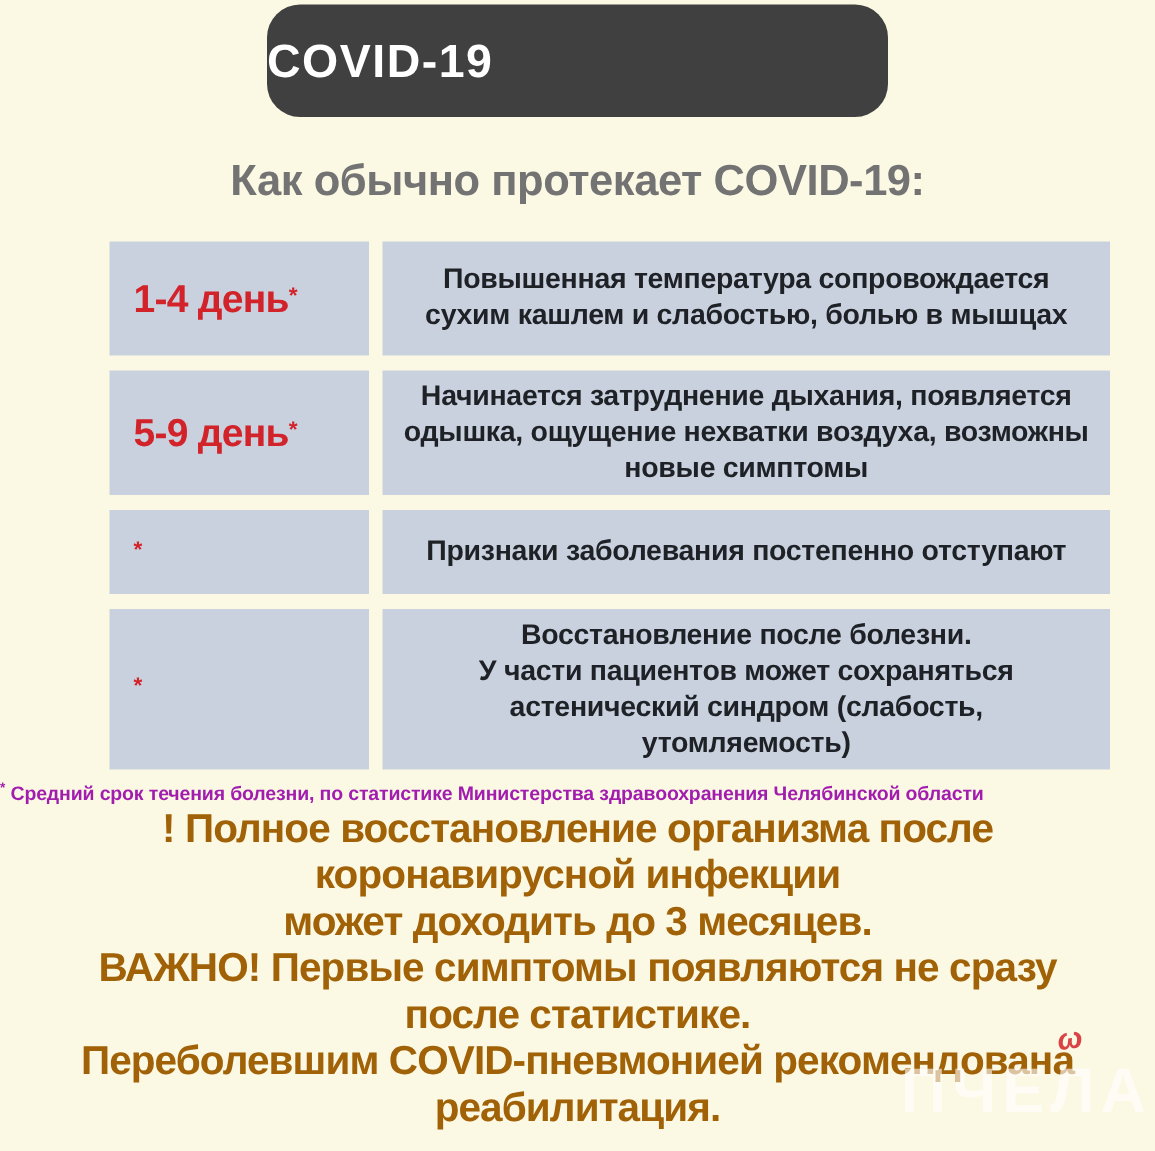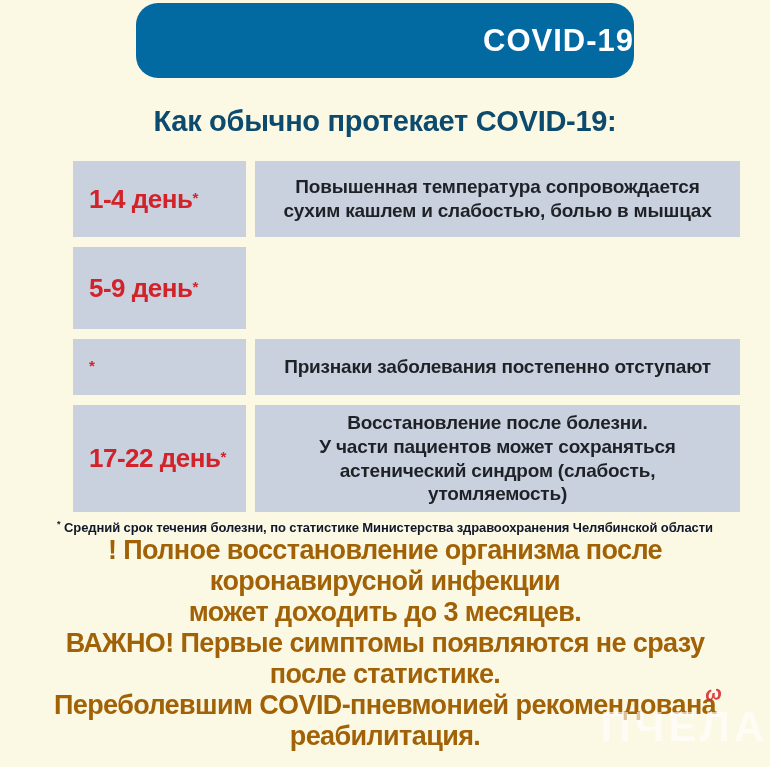--- a/index.html
+++ b/index.html
@@ -5,38 +5,38 @@
   * { margin: 0; padding: 0; box-sizing: border-box; }
   html, body { width: 770px; height: 767px; }
   body {
     position: relative;
     background: #fbf8e3;
     font-family: "Liberation Sans", sans-serif;
     overflow: hidden;
   }
   .header-band {
     margin: 3px auto 0 auto;
-    width: 498px;
+    width: 414px;
     height: 75px;
-    background: #0369a1;
+    background: #404040;
     border-radius: 22px;
     display: flex;
     align-items: center;
-    justify-content: flex-end;
+    justify-content: flex-start;
   }
   .header-band .band-title {
     color: #ffffff;
     font-size: 31px;
     font-weight: bold;
     letter-spacing: 1px;
   }
   .page-title {
     margin-top: 27px;
     text-align: center;
-    color: #0c4a6e;
+    color: #737373;
     font-size: 29px;
     font-weight: bold;
     letter-spacing: -0.3px;
   }
   .timeline {
     margin: 23px 30px 0 35px;
     display: flex;
     flex-direction: column;
     gap: 10px;
     padding-left: 38px;
@@ -68,22 +68,21 @@
     padding: 6px 14px;
     white-space: pre-line;
     letter-spacing: -0.2px;
   }
   .row-1 .cell { min-height: 76px; }
   .row-2 .cell { min-height: 82px; }
   .row-3 .cell { min-height: 56px; }
   .row-4 .cell { min-height: 80px; }
   .footnote {
     margin-top: 7px;
-    text-align: center;
-    color: #0f172a;
+    color: #a21caf;
     font-size: 13px;
     font-weight: bold;
     letter-spacing: -0.1px;
   }
   .footnote sup { font-size: 70%; }
   .warning-block {
     text-align: center;
     color: #a16207;
     font-size: 27px;
     font-weight: bold;
@@ -130,32 +129,32 @@
         <sup>*</sup>
       </div>
     <div class="cell cell-desc">Повышенная температура сопровождается сухим кашлем и слабостью, болью в мышцах</div>
   </div>
 
   <div class="t-row row-2">
     <div class="cell cell-label">
         <span>5-9 день</span>
         <sup>*</sup>
       </div>
+    <div class="cell cell-desc">Начинается затруднение дыхания, появляется одышка, ощущение нехватки воздуха, возможны новые симптомы</div>
   </div>
 
   <div class="t-row row-3">
     <div class="cell cell-label">
         <sup>*</sup>
       </div>
     <div class="cell cell-desc">Признаки заболевания постепенно отступают</div>
   </div>
 
   <div class="t-row row-4">
     <div class="cell cell-label">
-        <span>17-22 день</span>
         <sup>*</sup>
       </div>
     <div class="cell cell-desc">Восстановление после болезни.
 У части пациентов может сохраняться астенический синдром (слабость, утомляемость)</div>
   </div>
 
 </div>
 
 <div class="footnote"><sup>*</sup><span> Средний срок течения болезни, по статистике Министерства здравоохранения Челябинской области</span></div>
 

